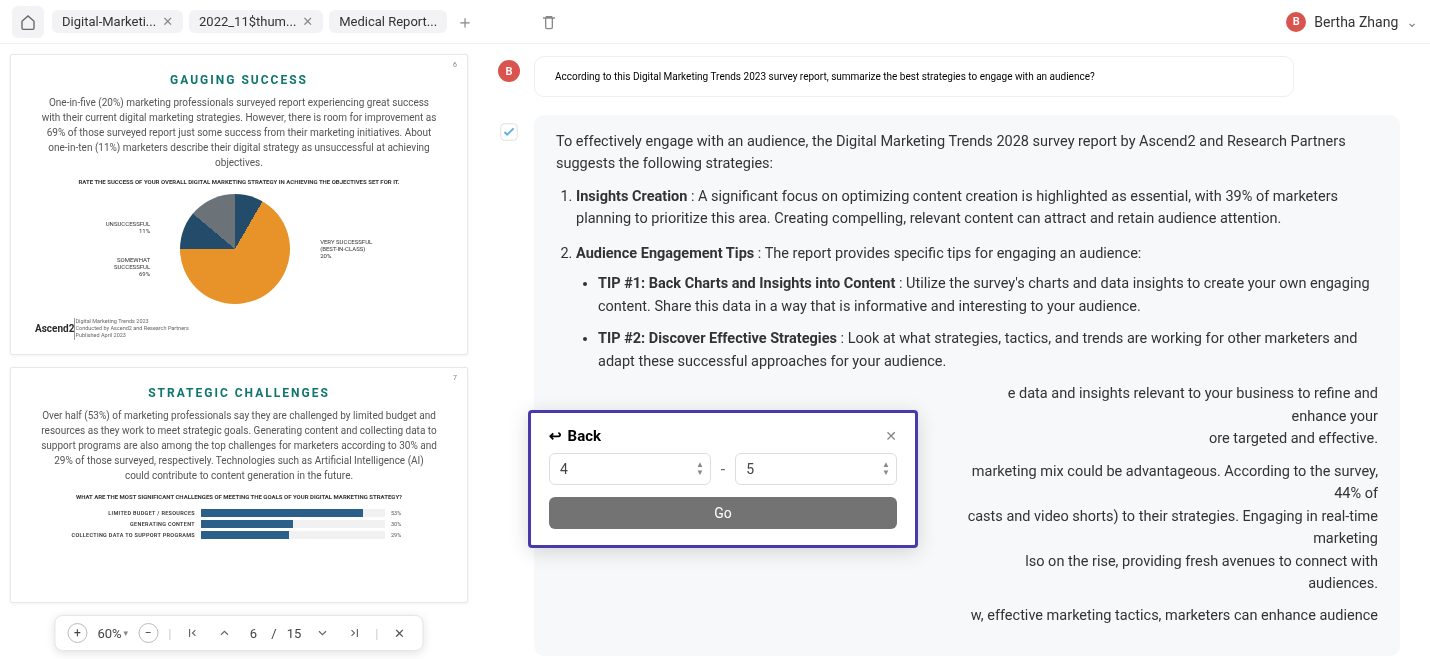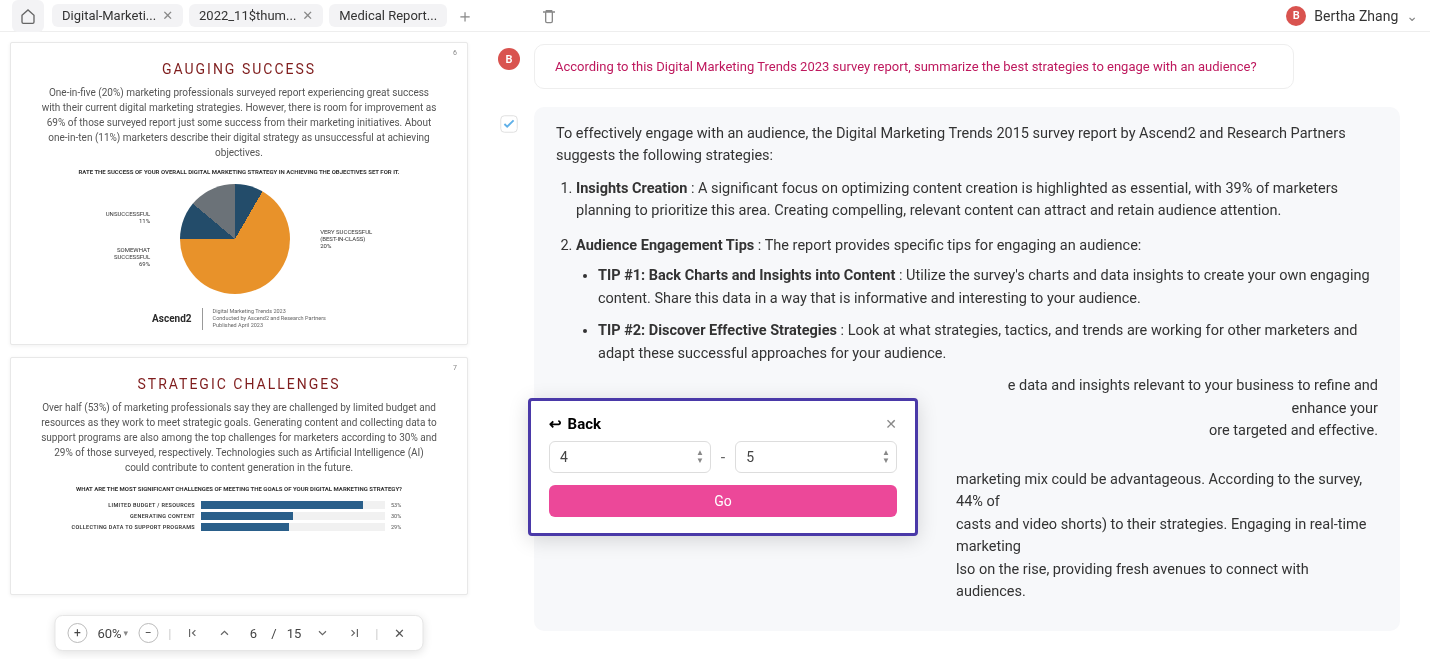--- a/index.html
+++ b/index.html
@@ -1,41 +1,41 @@
 <!DOCTYPE html>
 <html><head>
 <meta charset="utf-8">
 <style>
   * { box-sizing: border-box; margin: 0; padding: 0; font-family: -apple-system, BlinkMacSystemFont, "Segoe UI", Roboto, sans-serif; }
   body { width: 1430px; height: 659px; background: #fff; display: flex; flex-direction: column; overflow: hidden; }
   
-  .topbar { height: 32px; display: flex; align-items: center; padding: 0 12px; border-bottom: 1px solid #eee; }
+  .topbar { height: 44px; display: flex; align-items: center; padding: 0 12px; border-bottom: 1px solid #eee; }
   .home-btn { width: 32px; height: 32px; display:flex; align-items:center; justify-content:center; background:#f3f3f5; border-radius:6px; margin-right:8px; cursor:pointer;}
   .tabs { display:flex; gap:6px; }
   .tab { display:flex; align-items:center; background:#f3f3f5; border-radius:6px; padding:4px 10px; font-size:13px; color:#333; gap:6px; cursor:pointer;}
   .tab .close { color:#888; font-size:13px; cursor:pointer;}
   .add-tab { width:28px; height:28px; display:flex; align-items:center; justify-content:center; color:#888; font-size:18px; cursor:pointer; margin-left:4px;}
   .trash { margin-left:56px; width:28px; height:28px; display:flex; align-items:center; justify-content:center; color:#888; cursor:pointer;}
   .topbar-spacer { flex:1; }
   .user { display:flex; align-items:center; gap:8px; font-size:14px; color:#333; cursor:pointer;}
   .avatar-small { width:20px; height:20px; border-radius:50%; background:#d9534f; color:#fff; display:flex; align-items:center; justify-content:center; font-size:11px; font-weight:600;}
   .user .chev { color:#888; }
 
   .main { flex:1; display:flex; overflow:hidden; position:relative;}
   .left-pane { width:478px; position:relative; padding:10px 10px 0 10px; overflow:hidden;}
   .doc-page { background:#fff; border:1px solid #e8e8e8; box-shadow:0 1px 4px rgba(0,0,0,0.06); border-radius:2px; margin-bottom:12px; padding:18px 24px 14px; font-size:7px; color:#444; position:relative;}
-  .doc-title { text-align:center; font-weight:400; letter-spacing:2px; font-size:14px; color:#7f1d1d; margin-bottom:8px;}
+  .doc-title { text-align:center; font-weight:700; letter-spacing:2px; font-size:12px; color:#0f766e; margin-bottom:8px;}
   .doc-para { text-align:center; font-size:10px; line-height:1.5; color:#555; margin-bottom:6px; padding:0 6px;}
   .pie-caption { text-align:center; font-size:6px; font-weight:700; color:#333; line-height:1.3; margin:8px 0;}
   .pie-wrap { display:flex; justify-content:center; align-items:center; gap:30px; margin:6px 0 10px;}
   .pie { width:110px; height:110px; border-radius:50%; background: conic-gradient(#234c6a 0 30deg, #e8922a 30deg 270deg, #234c6a 270deg 310deg, #6b7278 310deg 360deg); position:relative;}
   .pie-labels-left, .pie-labels-right { font-size:6px; color:#333; display:flex; flex-direction:column; gap:22px;}
   .pie-labels-left { text-align:right;}
   .pie-labels-right { text-align:left;}
-  .brand-row { display:flex; align-items:center; justify-content:center; gap:10px; margin-top:14px;}
+  .brand-row { display:flex; align-items:center; margin-top:14px;}
   .brand { font-weight:700; font-size:10px; color:#2a2a2a;}
   .brand-divider { width:1px; height:22px; background:#999;}
   .brand-meta { font-size:5.5px; color:#666; line-height:1.3;}
   .pagenum { position:absolute; top:6px; right:10px; font-size:7px; color:#888;}
   
   .bars-caption { text-align:center; font-size:6px; font-weight:700; color:#333; line-height:1.3; margin:10px 0 8px;}
   .bar-row { display:flex; align-items:center; font-size:5.5px; color:#333; margin:3px 0; gap:6px;}
   .bar-label { width:130px; text-align:right; text-transform:uppercase; font-weight:600; letter-spacing:0.3px;}
   .bar-track { flex:1; height:8px; background:#f1f1f1; position:relative;}
   .bar-fill { height:100%; background:#2a5f8a;}
@@ -44,41 +44,41 @@
   .pdf-toolbar { position:absolute; left:50%; transform:translateX(-50%); bottom:8px; background:#fff; border:1px solid #e6e6e6; border-radius:8px; box-shadow:0 2px 10px rgba(0,0,0,0.12); display:flex; align-items:center; padding:6px 12px; gap:10px; font-size:13px; color:#444;}
   .pdf-toolbar .icon-btn { width:22px; height:22px; display:flex; align-items:center; justify-content:center; border-radius:4px; cursor:pointer; color:#555;}
   .circle-btn { width:20px; height:20px; border:1px solid #bbb; border-radius:50%; display:flex; align-items:center; justify-content:center; font-size:12px; cursor:pointer;}
   .zoom-val { display:flex; align-items:center; gap:2px;}
   .sep { color:#ccc;}
   .page-current { width:16px; text-align:center;}
   
   .right-pane { flex:1; display:flex; flex-direction:column; padding:12px 30px 10px 20px; position:relative; overflow:hidden;}
   .chat-row { display:flex; gap:14px; margin-bottom:18px; align-items:flex-start;}
   .avatar-b { width:22px; height:22px; border-radius:50%; background:#d9534f; color:#fff; display:flex; align-items:center; justify-content:center; font-size:11px; font-weight:600; flex-shrink:0; margin-top:4px;}
-  .user-msg { background:#fff; border:1px solid #eee; border-radius:10px; padding:14px 20px; font-size:13px; color:#be185d; width:760px;}
+  .user-msg { background:#fff; border:1px solid #eee; border-radius:10px; padding:14px 20px; font-size:10px; color:#000000; width:760px;}
   .ai-avatar { width:22px; height:22px; flex-shrink:0; margin-top:6px;}
   .ai-msg { background:#f7f8fa; border-radius:10px; padding:16px 22px; font-size:14.5px; color:#333; line-height:1.55; flex:1;}
   .ai-msg ol { padding-left:20px; margin-top:10px;}
   .ai-msg ol>li { margin-bottom:12px;}
   .ai-msg ul { list-style:disc; padding-left:22px; margin-top:8px;}
   .ai-msg ul>li { margin-bottom:10px;}
   .bold { font-weight:700;}
   
   .modal { position:absolute; left:528px; top:366px; width:390px; background:#fff; border:3px solid #4a39a8; border-radius:4px; padding:14px 18px 16px; box-shadow:0 4px 20px rgba(0,0,0,0.15); z-index:50;}
   .modal-head { display:flex; align-items:center; justify-content:space-between; margin-bottom:8px;}
   .back { display:flex; align-items:center; gap:6px; font-weight:700; font-size:15px; cursor:pointer;}
   .modal-close { color:#888; cursor:pointer; font-size:14px;}
   .modal-text { font-size:13.5px; color:#888; margin-bottom:14px;}
   .range-row { display:flex; align-items:center; gap:10px; margin-bottom:12px;}
   .num-input { flex:1; border:1px solid #ddd; border-radius:6px; height:32px; display:flex; align-items:center; padding:0 10px; position:relative;}
   .num-input input { border:none; outline:none; width:100%; font-size:14px; color:#444;}
   .spinners { position:absolute; right:6px; display:flex; flex-direction:column; gap:0;}
   .spinners span{ font-size:8px; color:#888; cursor:pointer; line-height:1;}
   .range-dash { color:#666;}
-  .go-btn { width:100%; height:32px; background:#ec4899; color:#fff; border:none; border-radius:6px; font-size:14px; cursor:pointer;}
+  .go-btn { width:100%; height:32px; background:#737373; color:#fff; border:none; border-radius:6px; font-size:14px; cursor:pointer;}
 </style>
 </head>
 <body>
 
 <div class="topbar">
   <div class="home-btn">
     <svg width="16" height="16" viewBox="0 0 24 24" fill="none" stroke="#666" stroke-width="2">
         <path d="M3 11l9-8 9 8v10a2 2 0 01-2 2H5a2 2 0 01-2-2V11z"></path>
       </svg>
   </div>
@@ -214,44 +214,47 @@
     </div>
 
     <div class="chat-row" style="align-items:stretch;">
       <div class="ai-avatar">
         <svg width="22" height="22" viewBox="0 0 24 24">
             <rect x="3" y="3" width="18" height="18" rx="4" fill="#fff" stroke="#ddd"></rect>
             <path d="M7 12l3 3 7-7" stroke="#5fb0e8" stroke-width="2" fill="none"></path>
           </svg>
       </div>
       <div class="ai-msg">
-        <div>To effectively engage with an audience, the Digital Marketing Trends 2015 survey report by Ascend2 and Research Partners suggests the following strategies:</div>
+        <div>To effectively engage with an audience, the Digital Marketing Trends 2028 survey report by Ascend2 and Research Partners suggests the following strategies:</div>
         <ol>
           <li>
             <span class="bold">Insights Creation</span><span> : A significant focus on optimizing content creation is highlighted as essential, with 39% of marketers planning to prioritize this area. Creating compelling, relevant content can attract and retain audience attention.</span>
           </li>
           <li>
             <span class="bold">Audience Engagement Tips</span><span> : The report provides specific tips for engaging an audience:</span>
             <ul>
               <li>
                 <span class="bold">TIP #1: Back Charts and Insights into Content</span><span> : Utilize the survey's charts and data insights to create your own engaging content. Share this data in a way that is informative and interesting to your audience.</span>
               </li>
               <li>
                 <span class="bold">TIP #2: Discover Effective Strategies</span><span> : Look at what strategies, tactics, and trends are working for other marketers and adapt these successful approaches for your audience.</span>
               </li>
               <li style="visibility:hidden;height:0;margin:0;"></li>
             </ul>
             <div style="text-align:right; padding-left:380px;">
               <span>e data and insights relevant to your business to refine and enhance your</span><br>
               <span>ore targeted and effective.</span>
             </div>
-            <div style="padding-left:380px; margin-top:26px;">
+            <div style="text-align:right; padding-left:380px; margin-top:10px;">
               <span> marketing mix could be advantageous. According to the survey, 44% of</span><br>
               <span>casts and video shorts) to their strategies. Engaging in real-time marketing</span><br>
               <span>lso on the rise, providing fresh avenues to connect with audiences.</span>
+            </div>
+            <div style="text-align:right; padding-left:380px; margin-top:10px;">
+              <span>w, effective marketing tactics, marketers can enhance audience</span>
             </div>
           </li>
         </ol>
       </div>
     </div>
 
   </div>
 
   <div class="modal">
     <div class="modal-head">

